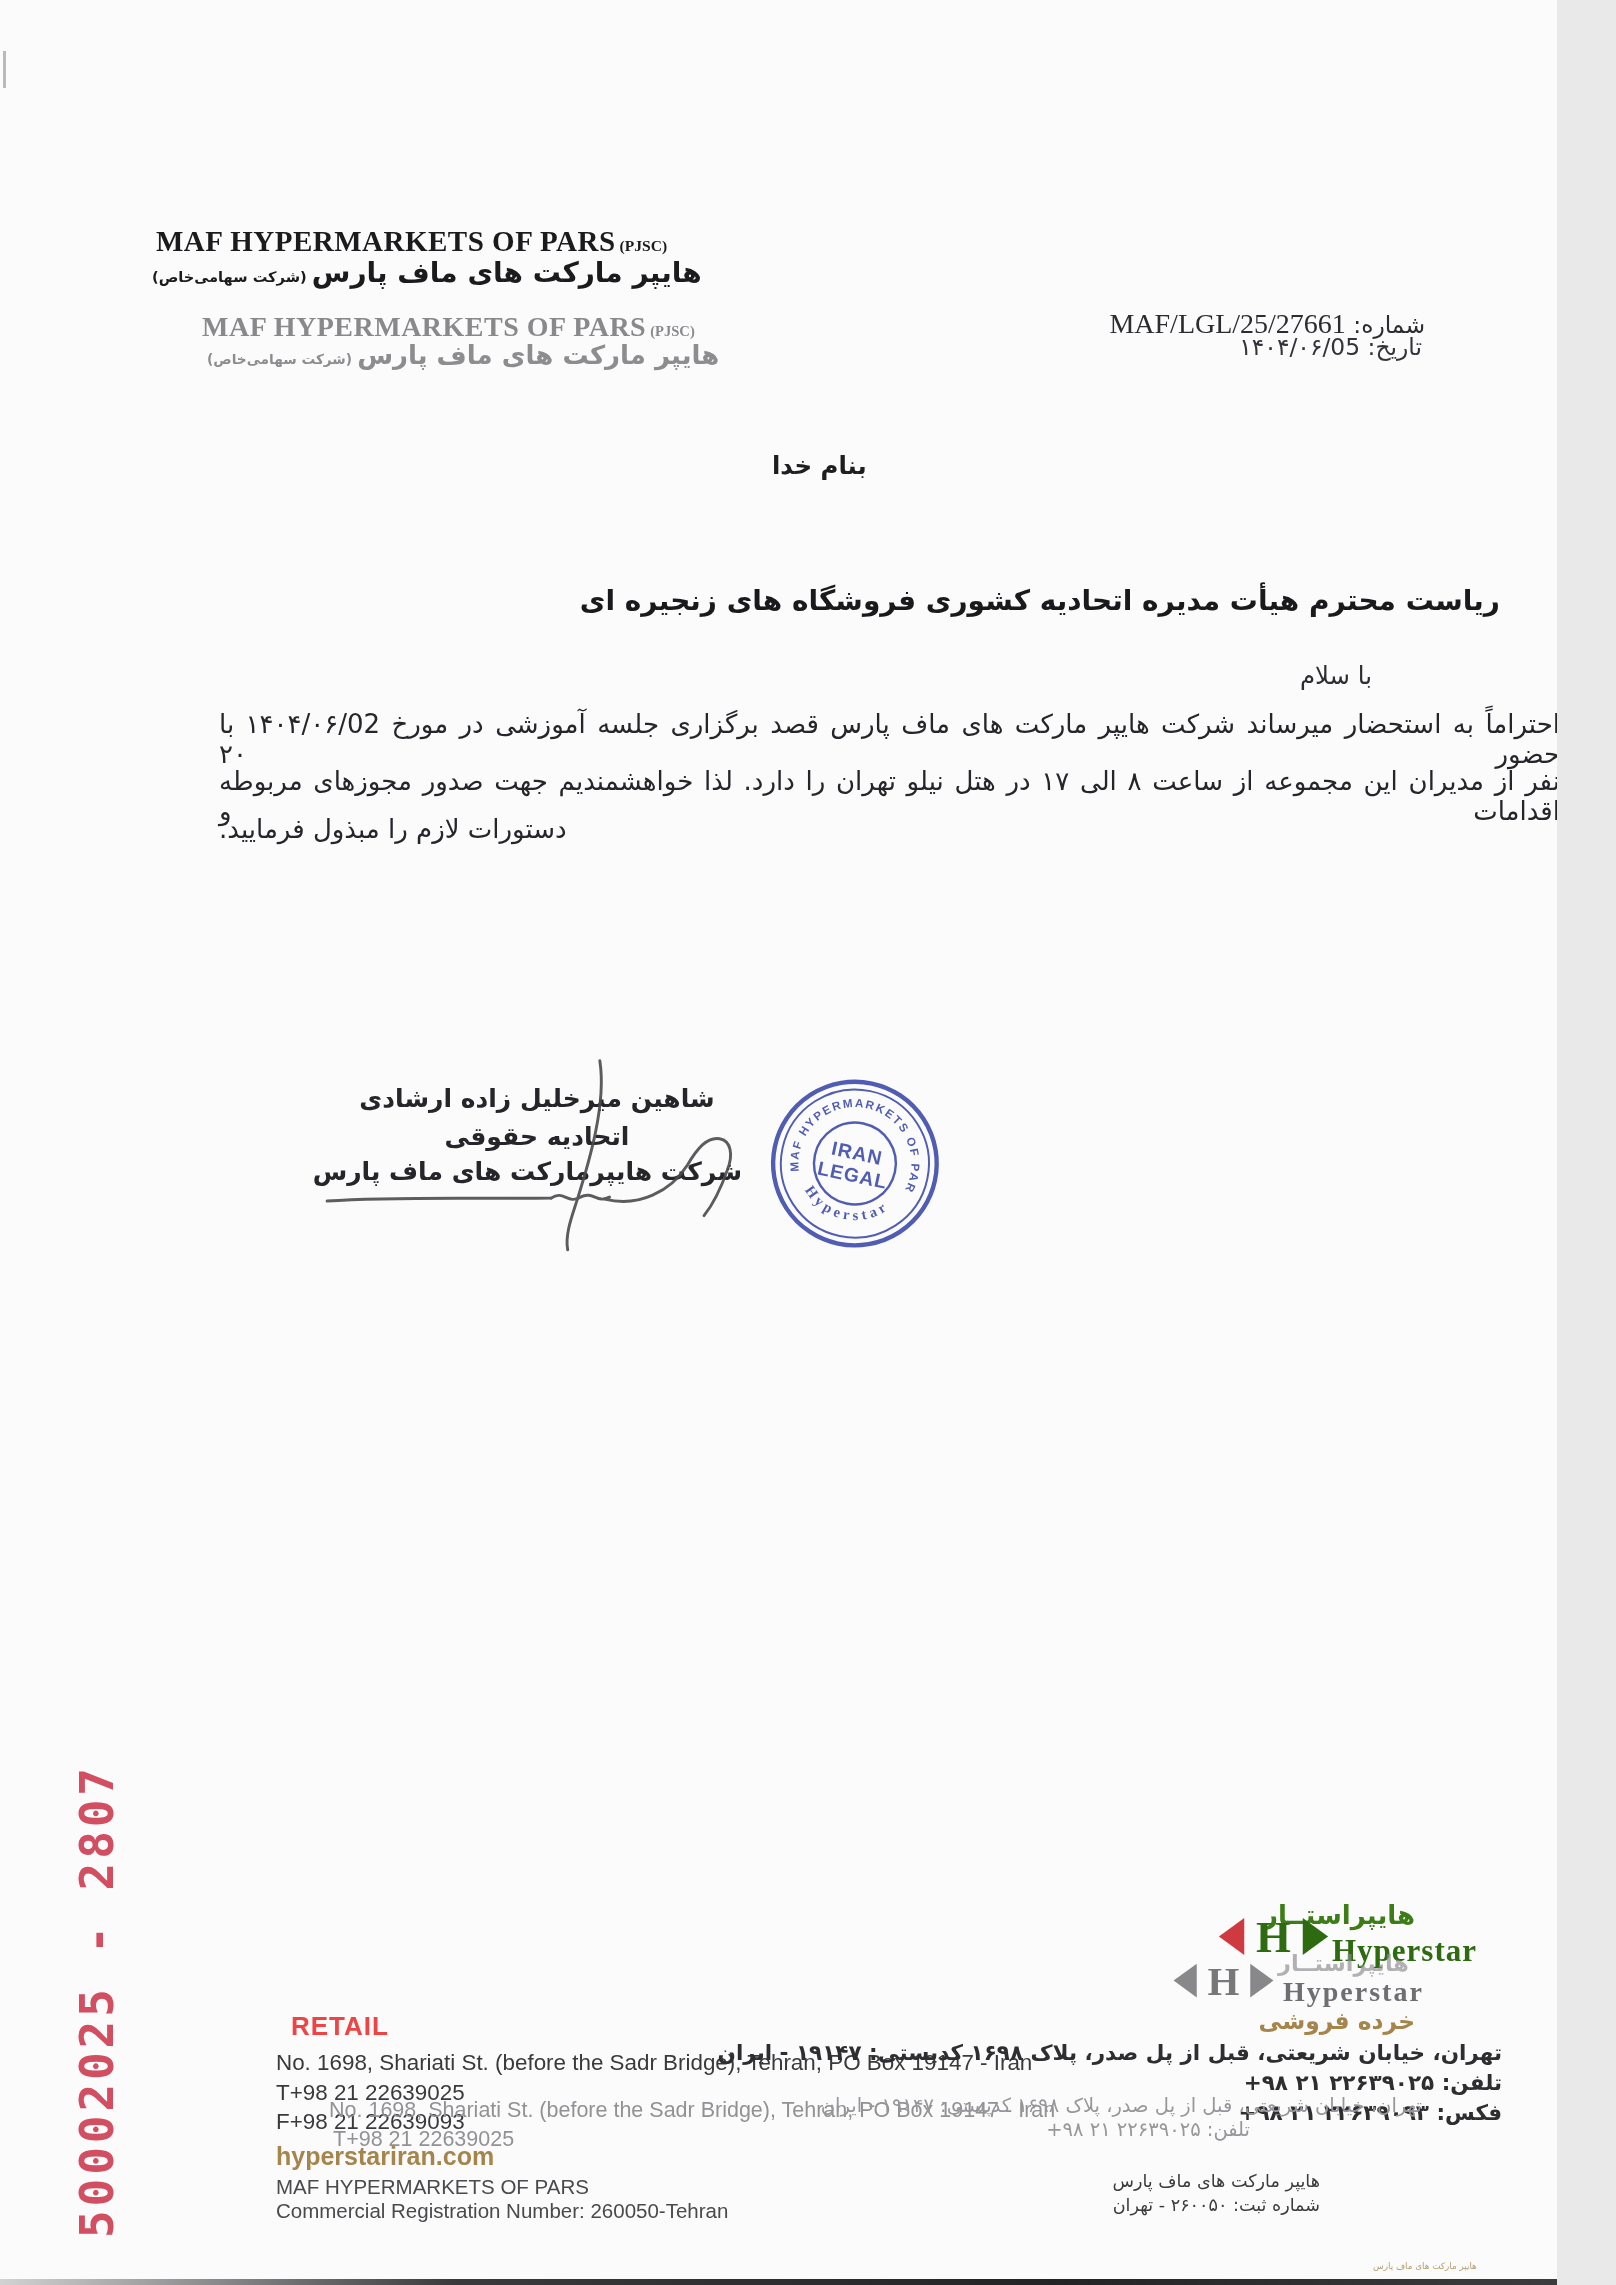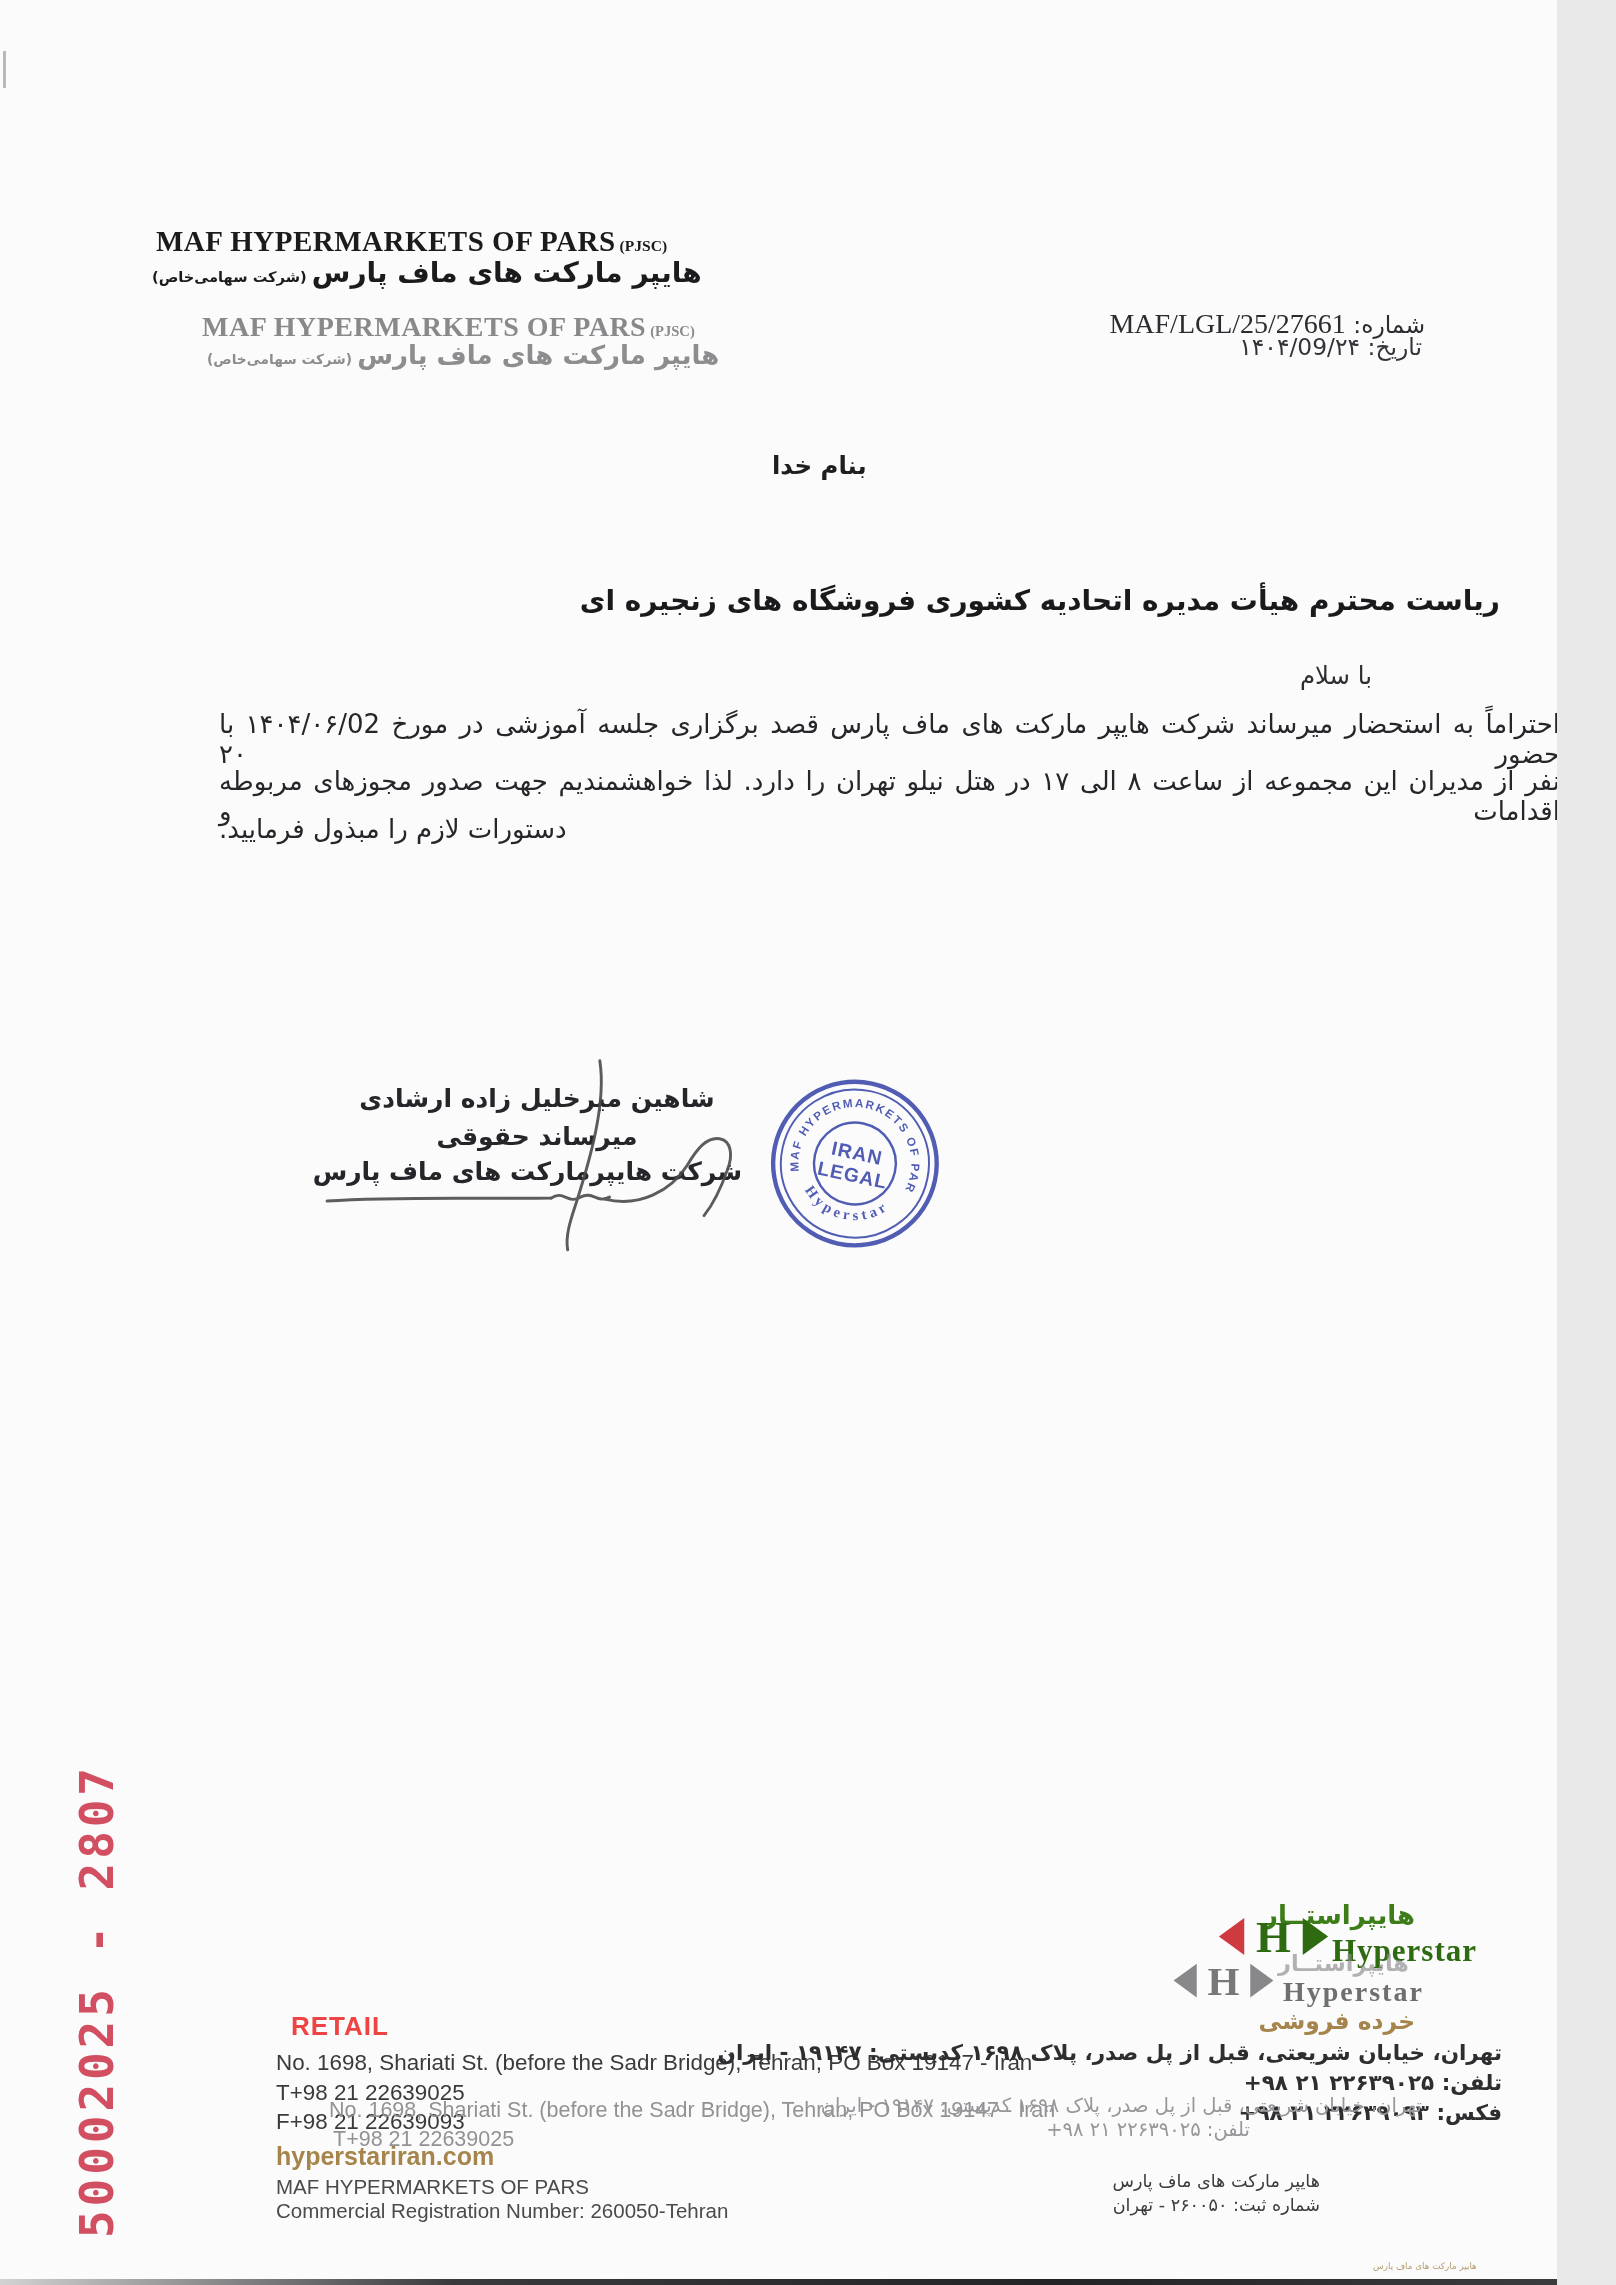--- a/index.html
+++ b/index.html
@@ -105,32 +105,32 @@
     <span class="main">هایپر مارکت های ماف پارس</span>
     <span class="suffix">(شرکت سهامی‌خاص)</span>
   </div>
 
   <div class="abs fa meta-number" dir="rtl">
     <span>شماره:</span>
     <span class="val" dir="ltr">MAF/LGL/25/27661</span>
   </div>
   <div class="abs fa meta-date" dir="rtl">
     <span>تاریخ:</span>
-    <span class="val">۱۴۰۴/09/۲۴</span>
+    <span class="val">۱۴۰۴/۰۶/05</span>
   </div>
 
   <div class="abs fa bismillah">بنام خدا</div>
   <div class="abs fa addressee">ریاست محترم هیأت مدیره اتحادیه کشوری فروشگاه های زنجیره ای</div>
   <div class="abs fa salutation">با سلام</div>
   <div class="abs fa bodyline bl1" style="white-space:normal;">احتراماً به استحضار میرساند شرکت هایپر مارکت های ماف پارس قصد برگزاری جلسه آموزشی در مورخ ۱۴۰۴/۰۶/02 با حضور ۲۰</div>
   <div class="abs fa bodyline bl2" style="white-space:normal;">نفر از مدیران این مجموعه از ساعت ۸ الی ۱۷ در هتل نیلو تهران را دارد. لذا خواهشمندیم جهت صدور مجوزهای مربوطه اقدامات و</div>
   <div class="abs fa bodyline bl3">دستورات لازم را مبذول فرمایید.</div>
 
   <div class="abs fa sig-name">شاهین میرخلیل زاده ارشادی</div>
-  <div class="abs fa sig-title">میرساند حقوقی</div>
+  <div class="abs fa sig-title">اتحادیه حقوقی</div>
   <div class="abs fa sig-company">شرکت هایپرمارکت های ماف پارس</div>
   <div class="abs sig-scribble">
     <svg width="449" height="224" viewBox="0 0 460 230">
       <g fill="none" stroke="#4b4b4d" stroke-width="3" stroke-linecap="round" opacity=".9">
         <path d="M295,8 C302,52 284,112 272,150 C267,166 259,186 262,202"></path>
         <path d="M15,152 C90,147 180,150 245,149"></path>
         <path d="M245,149 C258,140 262,156 275,148 C288,141 292,155 305,148"></path>
         <path d="M300,150 C335,159 368,142 385,115 C395,98 405,86 418,88 C430,90 432,105 426,120 C419,140 410,157 402,167"></path>
       </g>
     </svg>

